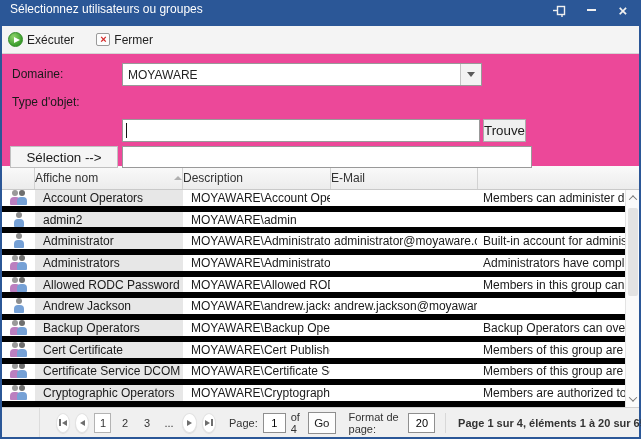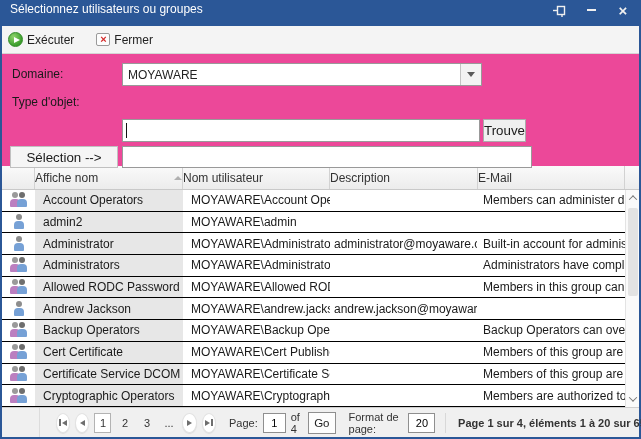--- a/index.html
+++ b/index.html
@@ -35,21 +35,21 @@
   .fbtn { position: absolute; background: #f0f0f0; border: 1px solid #ababab; height: 23px; text-align:center; cursor: pointer; overflow:hidden; white-space:nowrap; color:#1a1a1a; }
 
   
   .grid { flex: 0 0 auto; display: flex; flex-direction: column; }
   .ghead { height: 24px; display: flex; background: linear-gradient(#fafafa, #ececec); border-bottom: 1px solid #c9c9c9; flex: 0 0 auto; }
   .hc { border-right: 1px solid #d2d2d2; display:flex; align-items:center; justify-content:space-between; color:#333; gap:5px; cursor:pointer; }
   .hc:last-child { border-right: none; }
   .sort-up { width:0; height:0; border-left:4px solid transparent; border-right:4px solid transparent; border-bottom:4px solid #b0b0b0; }
   .gbody { height: 217px; display: flex; flex: 0 0 auto; }
   .rows { width: 623px; display: flex; flex-direction: column; }
-  .grow { height: 21.7px; display: flex; border-bottom: 1px solid #000000; cursor: pointer; background:#fff; }
+  .grow { height: 21.7px; display: flex; border-bottom: 6px solid #000000; cursor: pointer; background:#fff; }
   .c { overflow: hidden; white-space: nowrap; display: flex; align-items: center; }
   .icon-c { width: 33px; justify-content: center; background: #fff; }
   .name-c { width: 148px; background: #e7e7e7; padding-left: 8px; color:#1a1a1a; }
   .user-c { width: 147px; padding-left: 8px; color:#1a1a1a; }
   .mail-c { width: 147px; padding-left: 4px; color:#1a1a1a; }
   .desc-c { width: 148px; padding-left: 6px; color:#1a1a1a; }
 
   
   .pp { display:inline-block; position: relative; width: 10px; height: 16px; }
   .pp .head { position:absolute; top:0; left:2px; width:6px; height:6px; border-radius:50%; background:#8d8d8d; }
@@ -142,23 +142,20 @@
     <input class="tinput" style="top: 92px; left: 120px; width: 410px; height: 22px;" value="">
   </div>
 
   <div class="grid">
     <div class="ghead">
       <div class="hc" style="width:33px;"></div>
       <div class="hc" style="width:148px;">
         <span>Affiche nom</span>
         <span class="sort-up"></span>
       </div>
-      <div class="hc" style="width:147px;">
-          <span>Nom utilisateur</span>
-        </div>
       <div class="hc" style="width:148px;">
           <span>Description</span>
         </div>
       <div class="hc" style="width:147px;">
           <span>E-Mail</span>
         </div>
       <div style="width:14px;"></div>
     </div>
 
     <div class="gbody">

